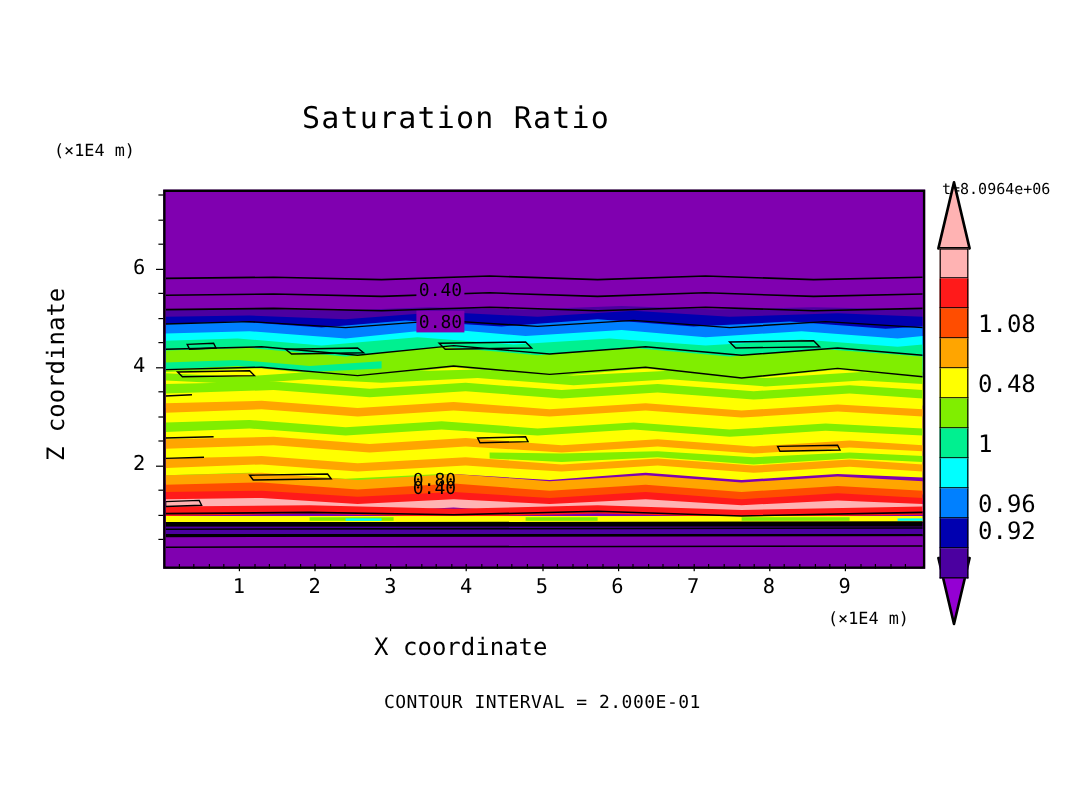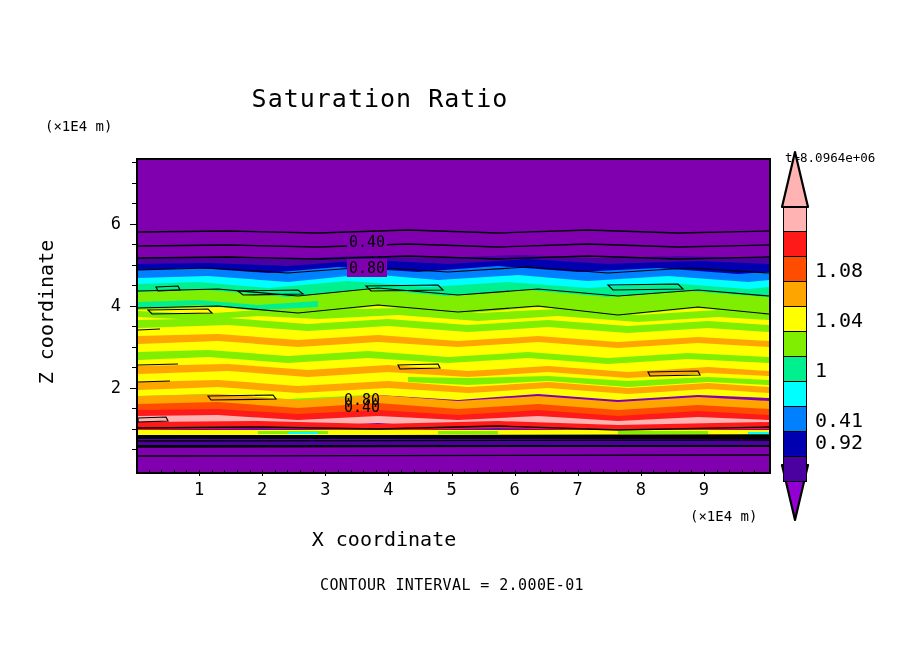--- a/index.html
+++ b/index.html
@@ -248,16 +248,16 @@
     <div class="cb-seg" style="background: rgb(255, 255, 0);"></div>
     <div class="cb-seg" style="background: rgb(128, 238, 0);"></div>
     <div class="cb-seg" style="background: rgb(0, 240, 144);"></div>
     <div class="cb-seg" style="background: rgb(0, 255, 255);"></div>
     <div class="cb-seg" style="background: rgb(0, 128, 255);"></div>
     <div class="cb-seg" style="background: rgb(0, 0, 176);"></div>
     <div class="cb-seg" style="background: rgb(75, 0, 160);"></div>
   </div>
 
 <div class="cblab" style="top: 258px;">1.08</div>
-<div class="cblab" style="top: 308px;">1.04</div>
+<div class="cblab" style="top: 308px;">0.48</div>
 <div class="cblab" style="top: 358px;">1</div>
-<div class="cblab" style="top: 408px;">0.41</div>
+<div class="cblab" style="top: 408px;">0.96</div>
 <div class="cblab" style="top: 430px;">0.92</div>
 
 </body></html>

